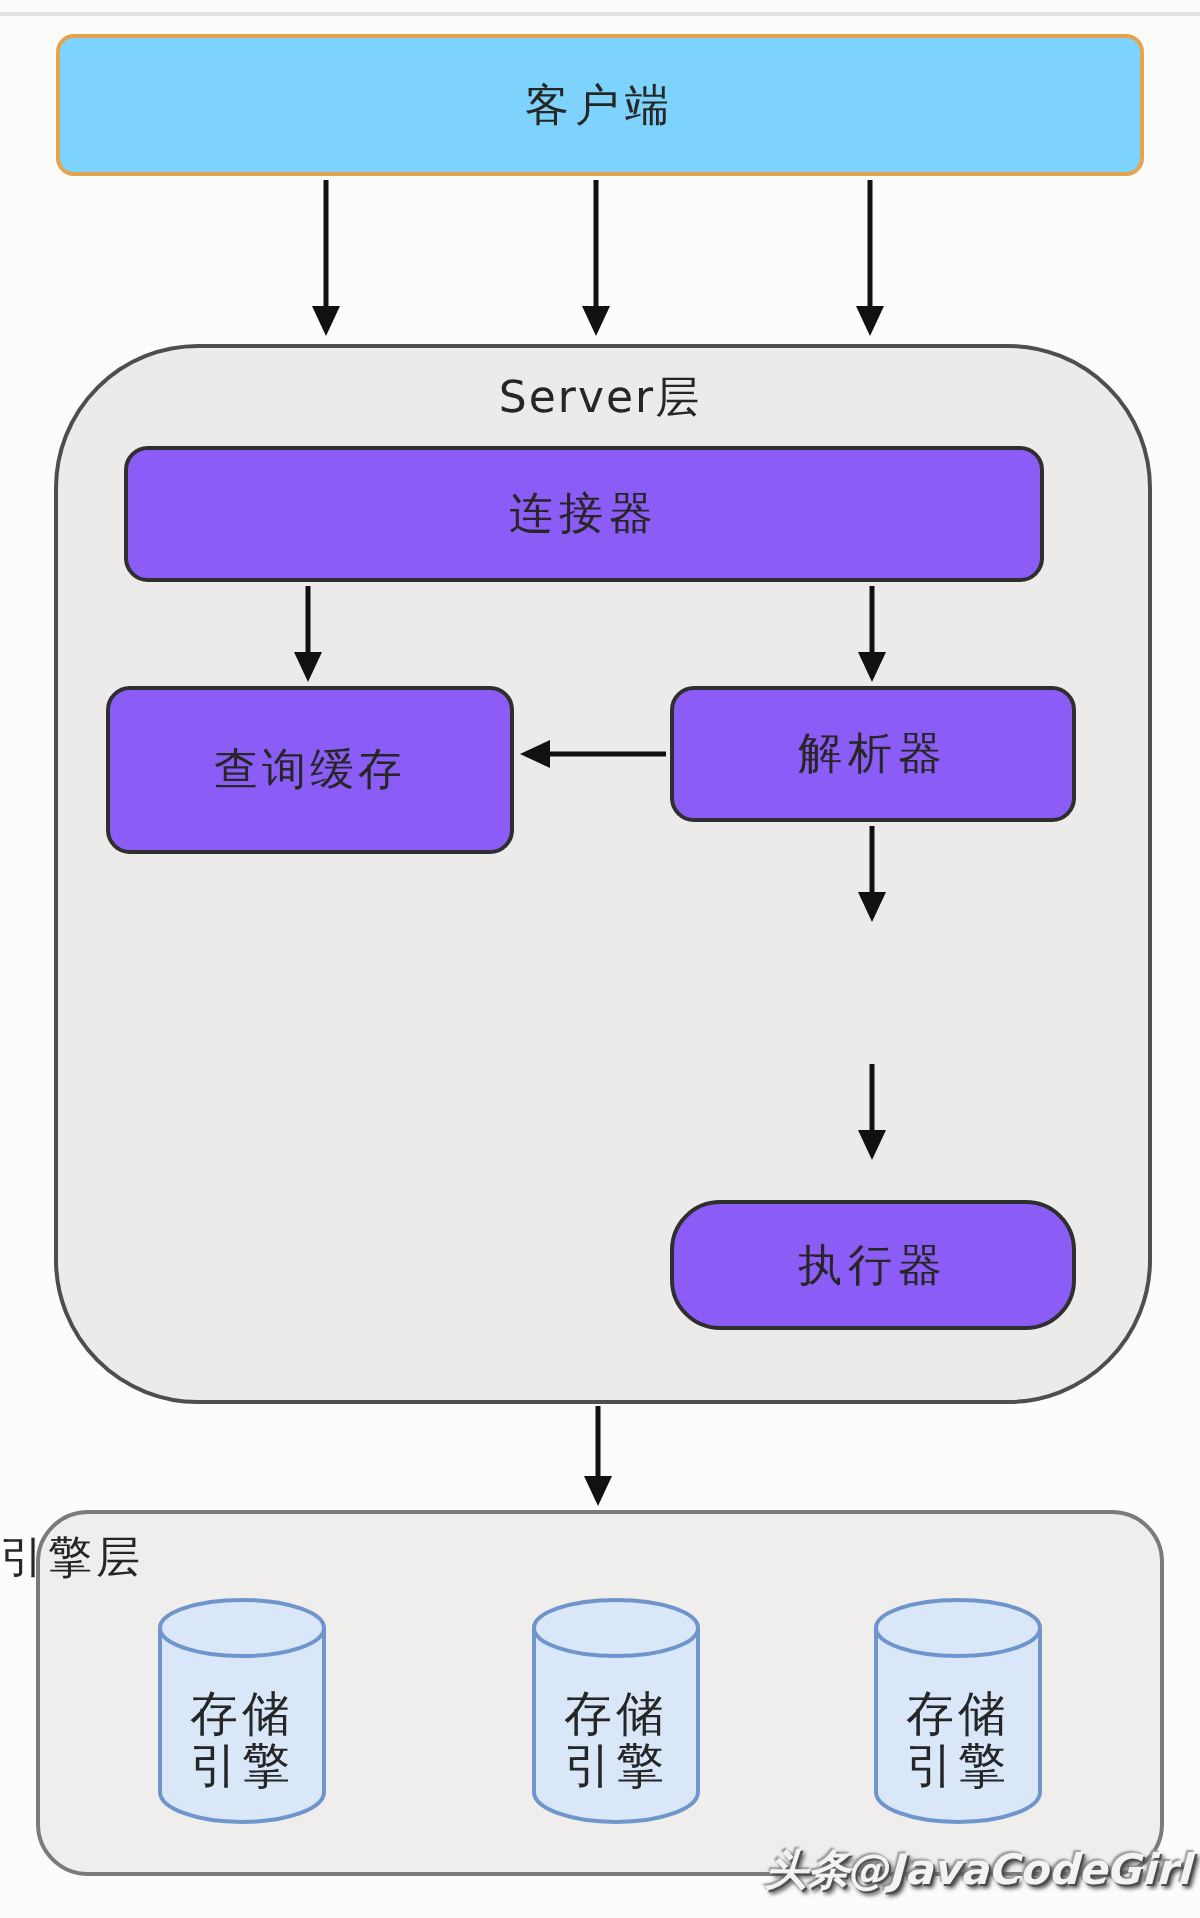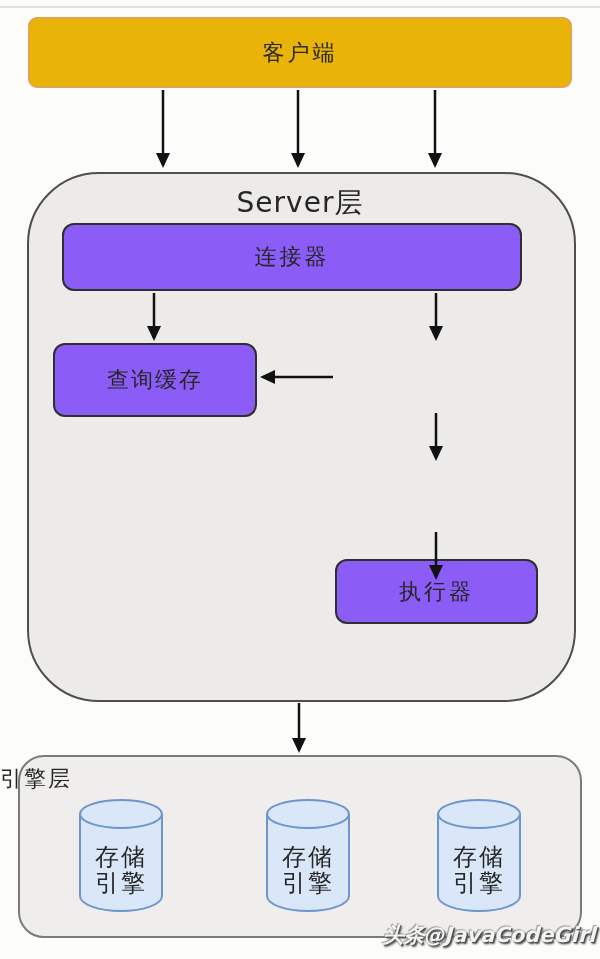--- a/index.html
+++ b/index.html
@@ -7,45 +7,45 @@
     width:600px;height:959px;position:relative;overflow:hidden;
     background:#FCFCFB;
     font-family:"DejaVu Sans","Liberation Sans",sans-serif;
     color:#262626;
   }
   .canvas{position:absolute;inset:0;}
   .topline{position:absolute;left:0;top:6px;width:600px;height:2px;background:#E2E1DF;}
 
   .client{
     position:absolute;left:28px;top:17px;width:544px;height:71px;box-sizing:border-box;
-    background:#eab308;border:2px solid #E2A44E;border-radius:9px;
+    background:#7dd3fc;border:2px solid #E2A44E;border-radius:9px;
     display:flex;align-items:center;justify-content:center;
     font-size:22px;letter-spacing:3px;
   }
 
   .server{
     position:absolute;left:27px;top:172px;width:549px;height:530px;box-sizing:border-box;
     background:#ECEBE9;border:2px solid #4E4E4E;border-radius:72px;
   }
   .server-title{
     position:absolute;left:0;top:184px;width:600px;text-align:center;
-    font-size:28px;letter-spacing:1px;
+    font-size:22px;letter-spacing:1px;
   }
 
   .node{
     position:absolute;box-sizing:border-box;
     background:#8b5cf6;border:2px solid #2F2F2F;border-radius:12px;
     display:flex;align-items:center;justify-content:center;
     font-size:22px;letter-spacing:3px;
   }
   #node-connector  {left:62px;  top:223px; width:460px; height:68px;}
-  #node-query-cache{left:53px;  top:343px; width:204px; height:74px; letter-spacing:2px;}
+  #node-query-cache{left:53px;  top:343px; width:204px; height:84px; letter-spacing:2px;}
   #node-parser     {left:335px; top:343px; width:203px; height:68px;}
   #node-optimizer  {left:335px; top:463px; width:203px; height:67px;}
-  #node-executor   {left:335px; top:559px; width:203px; height:65px;}
+  #node-executor   {left:335px; top:600px; width:203px; height:65px;border-radius:25px;}
 
   .engine{
     position:absolute;left:18px;top:755px;width:564px;height:183px;box-sizing:border-box;
     background:#EFEEEC;border:2px solid #7B7B7B;border-radius:26px;
   }
   .engine-title{
     position:absolute;left:0;top:764px;width:600px;text-align:left;
     font-size:22px;letter-spacing:2px;
   }
 
@@ -74,20 +74,21 @@
 
   <div class="topline"></div>
 
   <div class="client" id="node-client">客户端</div>
 
   <div class="server"></div>
   <div class="server-title">Server层</div>
 
   <div class="node" id="node-connector">连接器</div>
   <div class="node" id="node-query-cache">查询缓存</div>
+  <div class="node" id="node-parser">解析器</div>
   <div class="node" id="node-executor">执行器</div>
 
   <div class="engine"></div>
   <div class="engine-title">引擎层</div>
 
   <div class="cyl" id="cyl-1">
     <svg width="88" height="116" viewBox="0 0 88 116">
       <path d="M3,17 L3,99 A41,15 0 0 0 85,99 L85,17" fill="#D9E7F8" stroke="#6E96CC" stroke-width="2"></path>
       <ellipse cx="44" cy="17" rx="41" ry="14" fill="#D9E7F8" stroke="#6E96CC" stroke-width="2"></ellipse>
     </svg>

